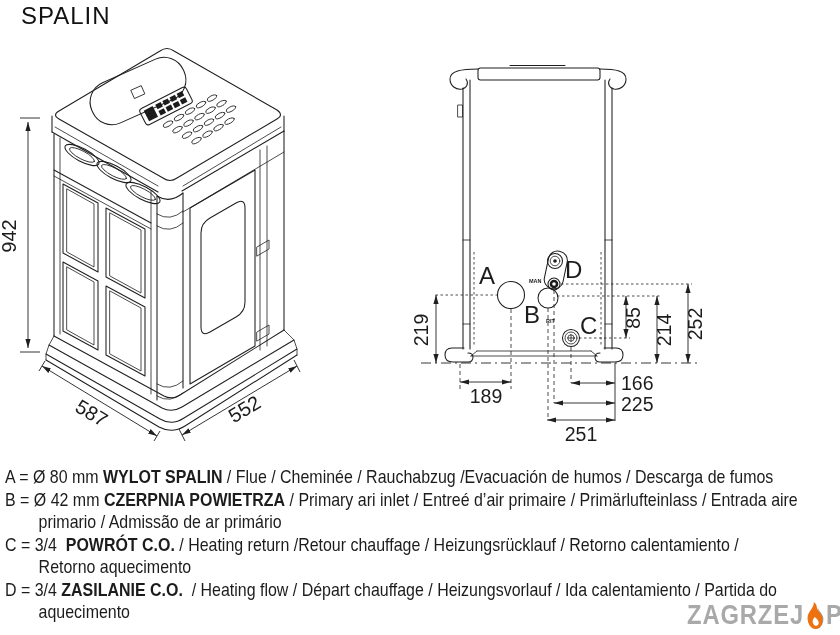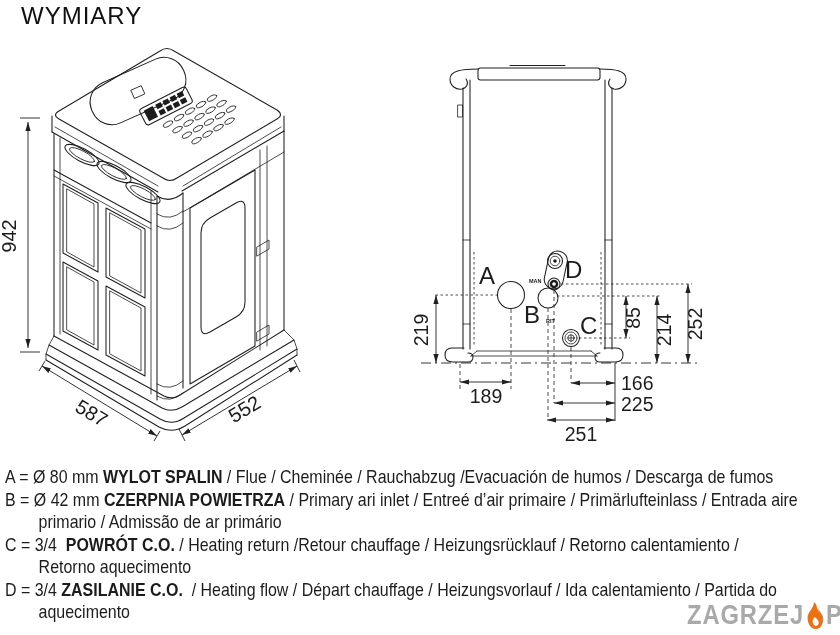--- a/index.html
+++ b/index.html
@@ -25,21 +25,21 @@
   .watermark{position:absolute;left:687px;top:600px;display:flex;align-items:center;
              font-weight:bold;font-size:27px;color:#a9a9a9;letter-spacing:1px;
              transform:scaleX(0.88);transform-origin:left top;}
   .watermark svg{margin:0 1px;display:block;}
 </style>
 </head>
 <body>
 
 <div class="page">
 
-  <h1 class="title">WYMIARY</h1>
+  <h1 class="title">SPALIN</h1>
 
   <svg class="diagram" width="840" height="460" viewBox="0 0 840 460">
     <defs>
       <marker id="arr" markerWidth="11" markerHeight="8" refX="9" refY="3" orient="auto-start-reverse" markerUnits="userSpaceOnUse">
         <path d="M0,0.4 L9,3 L0,5.6 Z" fill="#1f1f1f"></path>
       </marker>
     </defs>
 
     <g>
 

